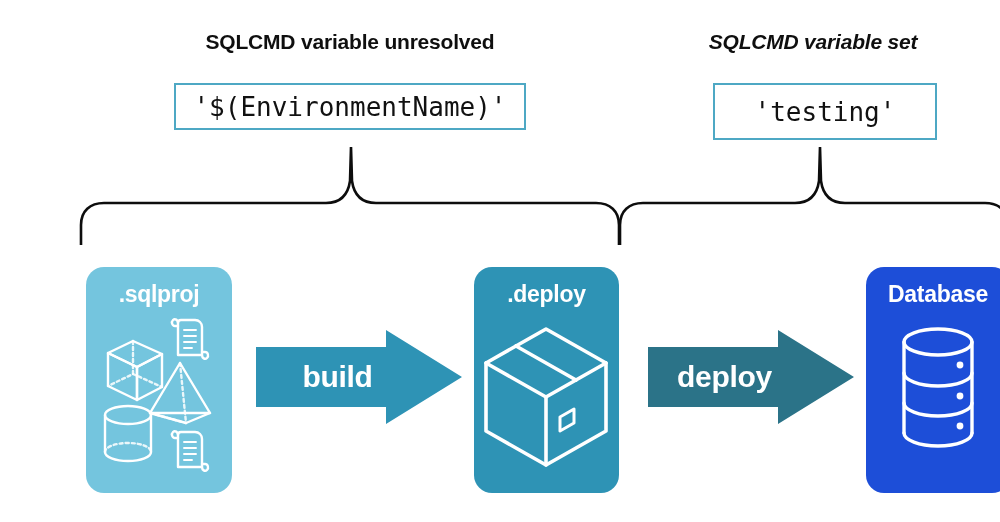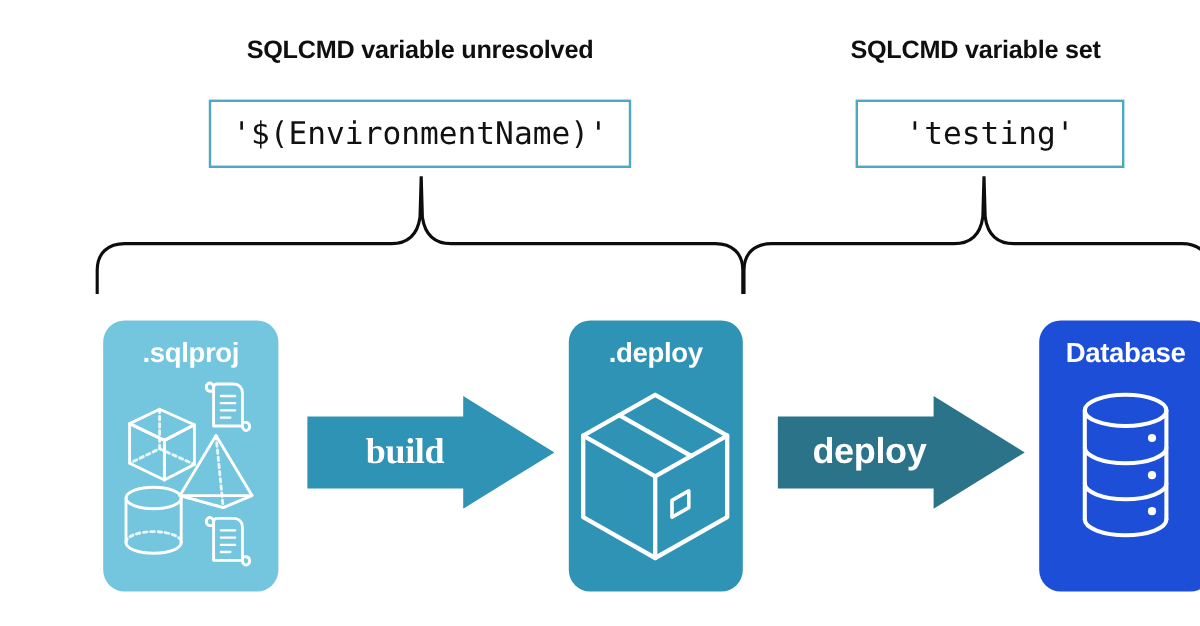--- a/index.html
+++ b/index.html
@@ -24,40 +24,40 @@
   .heading {
     position: absolute;
     font-weight: bold;
     font-size: 21px;
     color: #0f0f0f;
     letter-spacing: -0.2px;
     white-space: nowrap;
     text-align: center;
   }
   #heading-left  { left: 118px; top: 30px; width: 372px; }
-  #heading-right { left: 636px; top: 30px; width: 262px; }
+  #heading-right { left: 636px; top: 30px; width: 262px; font-style: italic; }
 
   
   .code-box {
     position: absolute;
     border: 2px solid #4EA8C4;
     background: #ffffff;
     display: flex;
     align-items: center;
     justify-content: center;
     box-sizing: border-box;
   }
   .code-box .code-text {
     font-family: "DejaVu Sans Mono", "Liberation Mono", monospace;
     font-size: 26px;
     color: #111111;
     letter-spacing: 0px;
     white-space: pre;
   }
-  #code-box-left  { left: 128px; top: 83px; width: 352px; height: 57px; }
+  #code-box-left  { left: 128px; top: 83px; width: 352px; height: 47px; }
   #code-box-right { left: 667px; top: 83px; width: 224px; height: 57px; }
 
   
   .brace-wrap { position: absolute; }
   #brace-left  { left: 26px;  top: 145px; width: 556px; height: 100px; }
   #brace-right { left: 566px; top: 145px; width: 404px; height: 100px; }
   .brace-wrap svg { display: block; }
 
   
   .stage-box {
@@ -99,21 +99,21 @@
     justify-content: center;
     color: #ffffff;
     font-weight: bold;
     font-size: 30px;
     letter-spacing: -0.3px;
     white-space: nowrap;
     pointer-events: none;
   }
   #arrow-build  { left: 210px; top: 330px; width: 206px; height: 94px; }
   #arrow-deploy { left: 602px; top: 330px; width: 206px; height: 94px; text-align: right; }
-  #arrow-build .arrow-label  { padding-left: 18px; box-sizing: border-box; font-family: Liberation Serif, serif; }
+  #arrow-build .arrow-label  { padding-left: 18px; box-sizing: border-box; }
   #arrow-deploy .arrow-label { padding-left: 8px; box-sizing: border-box; }
 </style>
 </head>
 <body>
 
 <div id="stage">
 
   <div class="heading" id="heading-left">SQLCMD variable unresolved</div>
   <div class="heading" id="heading-right">SQLCMD variable set</div>
 

